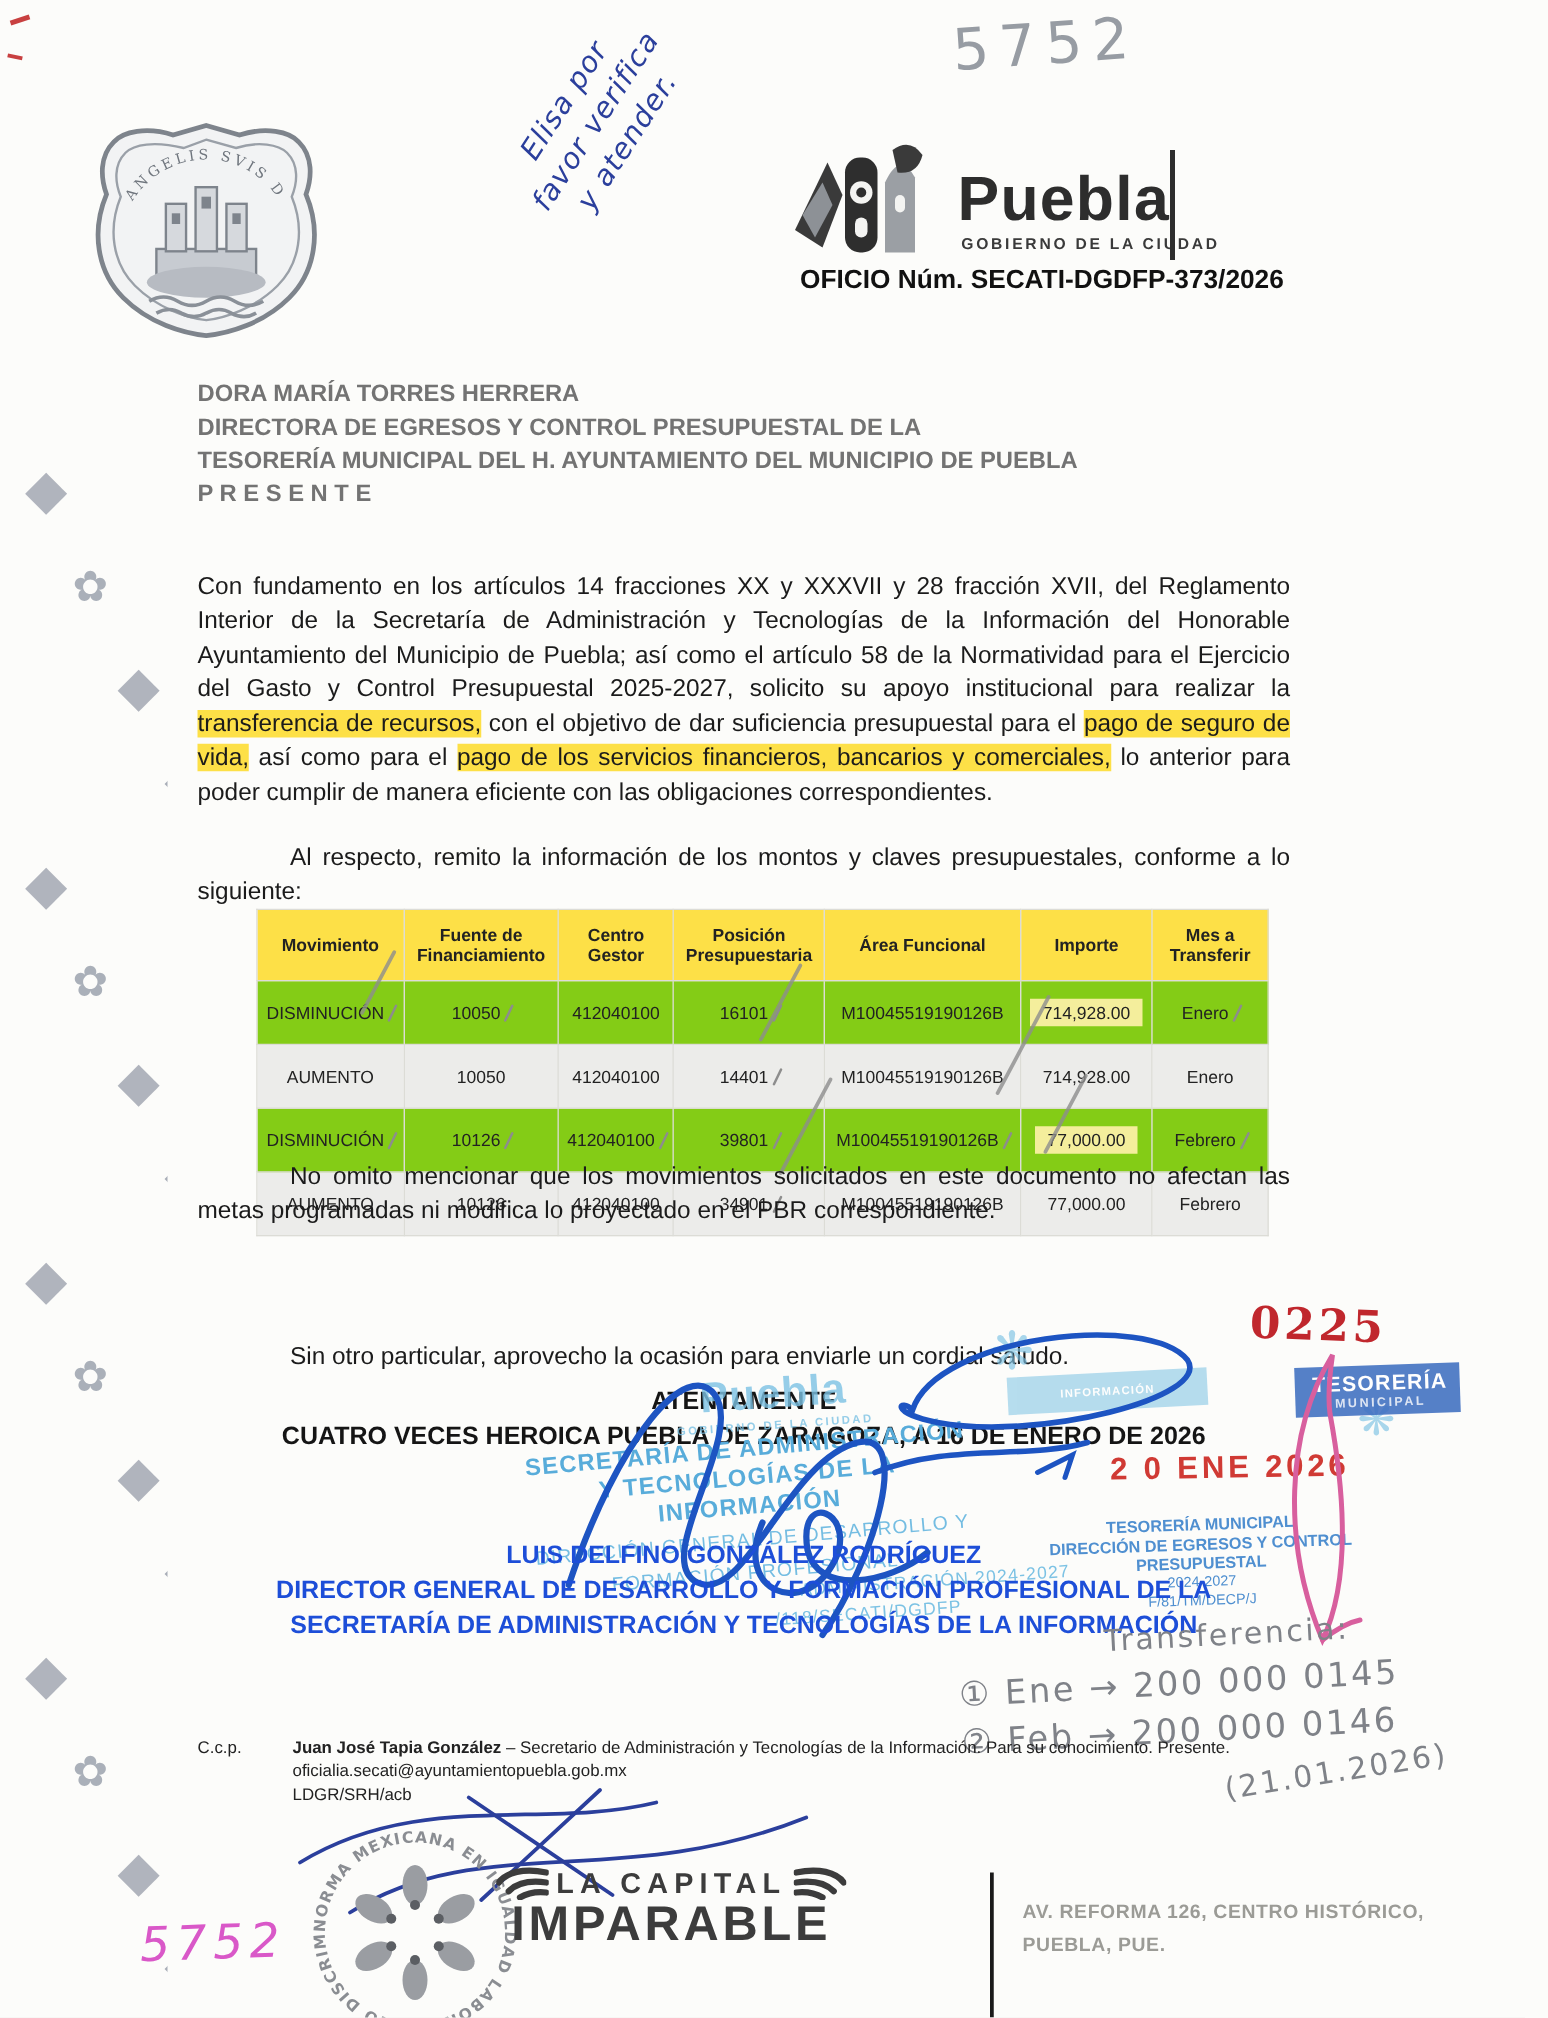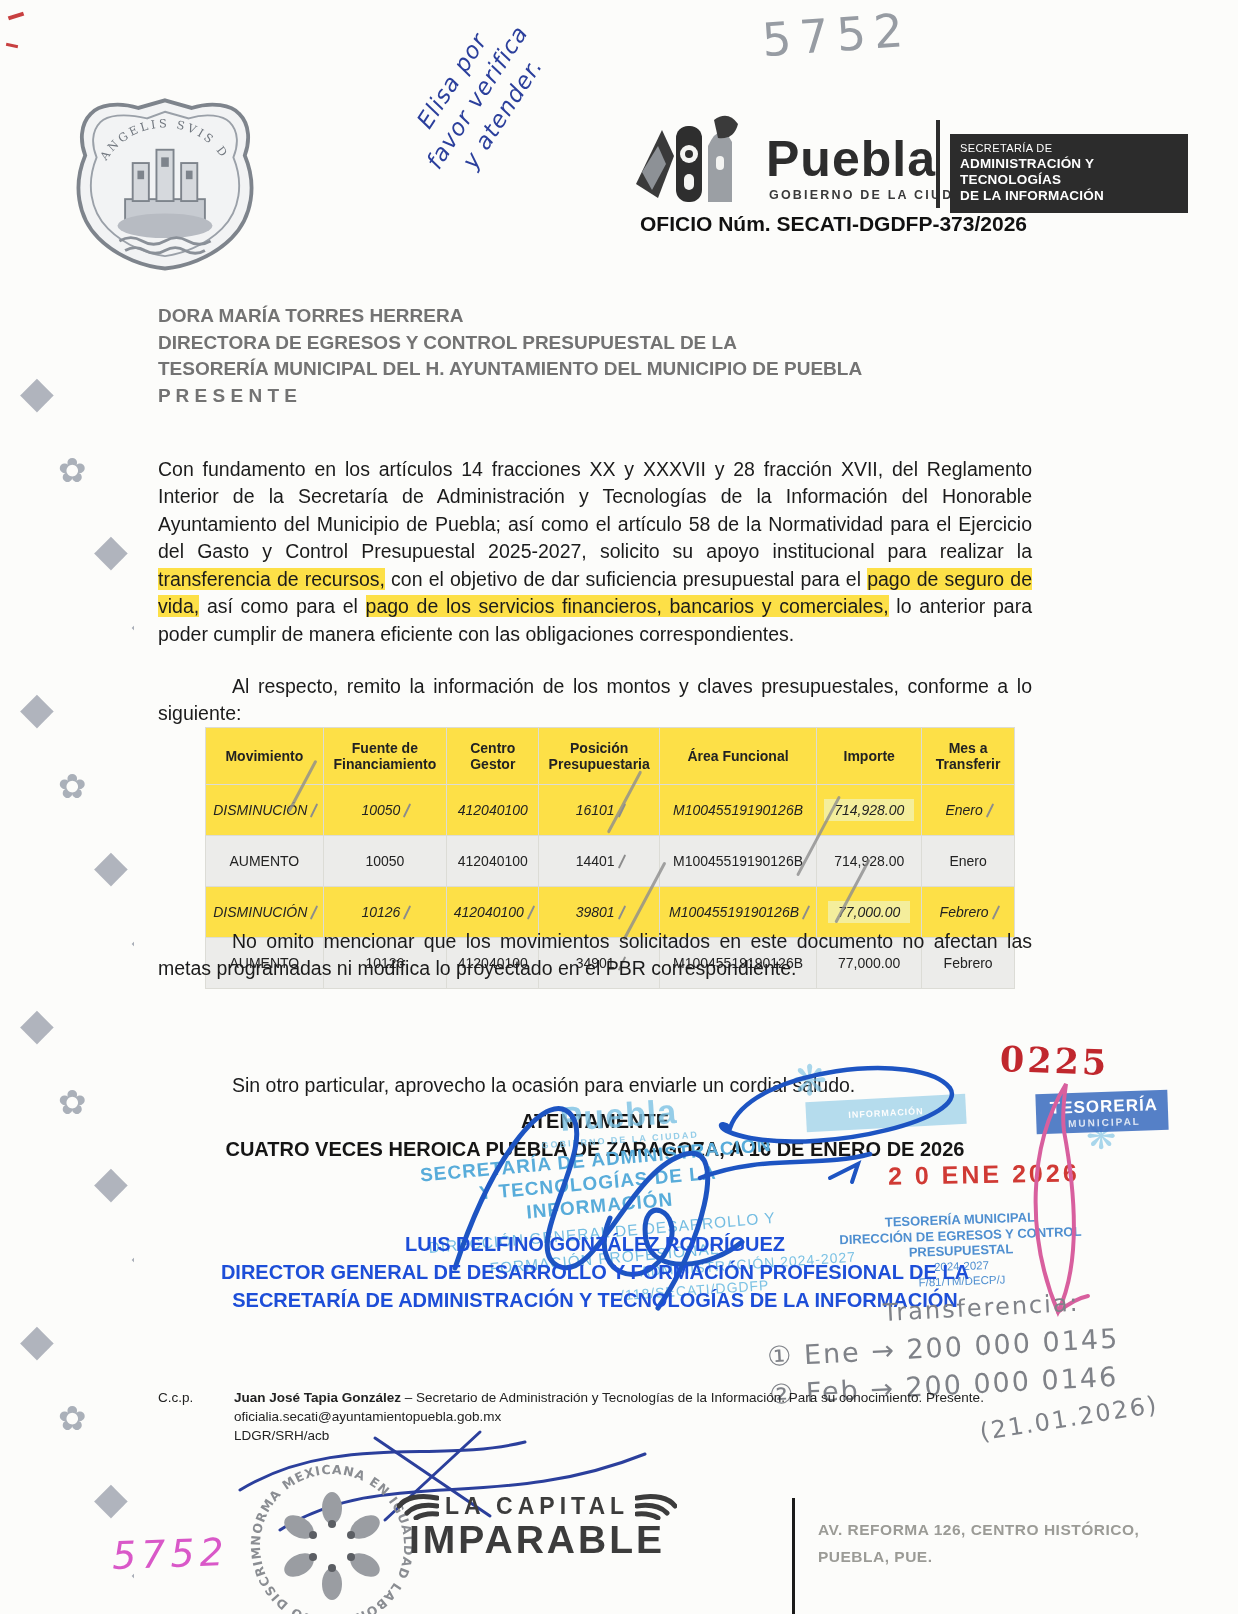--- a/index.html
+++ b/index.html
@@ -40,21 +40,21 @@
   .p3{top:908px;text-indent:74px;}
   .p4{top:1052px;text-indent:74px;}
   .hl{background:#fde047;box-decoration-break:clone;margin-top:40px;-webkit-box-decoration-break:clone;}
 
   
   .tblwrap{position:absolute;left:205px;top:727px;width:810px;}
   table{border-collapse:collapse;width:810px;font-size:14px;color:#222;}
   th,td{border:1px solid #dcdcd6;text-align:center;padding:6px 4px;}
   th{background:#fde047;font-weight:bold;line-height:16px;height:44px;}
   tr.even td{background:#ececea;margin-top:24px;}
-  tr.odd td{background:#fde047;font-style:italic;}
+  tr.odd td{background:#84cc16;}
   td{height:38px;}
   .hl-cell{background:#f4ee9c;display:inline-block;padding:3px 10px;}
   .tick{display:inline-block;width:2px;height:15px;background:#8d8d8d;transform:rotate(26deg);margin-left:6px;vertical-align:middle;border-radius:1px;}
   .longtick{position:absolute;width:3px;background:#8d8d8d;transform:rotate(28deg);border-radius:2px;opacity:.8;}
 
   
   .closing{position:absolute;left:158px;top:1110px;width:874px;text-align:center;font-weight:bold;color:#151515;}
   .closing .l1{font-size:20px;margin-bottom:5px;}
   .closing .l2{font-size:20px;}
   .nameblock{position:absolute;left:158px;top:1230px;width:874px;text-align:center;font-weight:bold;color:#1d4ed8;font-size:20px;line-height:28px;}
@@ -160,25 +160,20 @@
         <circle cx="61" cy="42" r="4" fill="#2e2e2e"></circle>
         <rect x="56" y="62" width="10" height="16" rx="5" fill="#f4f4f2"></rect>
         <path d="M80,90 L80,34 Q92,8 104,30 L104,90 Z" fill="#9b9fa4"></path>
         <path d="M86,8 q14,-10 24,4 q-4,16 -20,14 Z" fill="#3a3a3a"></path>
         <rect x="88" y="44" width="8" height="14" rx="4" fill="#f4f4f2"></rect>
       </svg>
     </div>
     <div class="brand-word">Puebla</div>
     <div class="brand-sub">GOBIERNO DE LA CIUDAD</div>
     <div class="brand-divider"></div>
-    <div class="badge">
-      <div class="b1">SECRETARÍA DE</div>
-      <div class="b2">ADMINISTRACIÓN Y TECNOLOGÍAS</div>
-      <div class="b3">DE LA INFORMACIÓN</div>
-    </div>
   </div>
   <div class="oficio">OFICIO Núm. SECATI-DGDFP-373/2026</div>
 
   <div class="recipient">
     <div>DORA MARÍA TORRES HERRERA</div>
     <div>DIRECTORA DE EGRESOS Y CONTROL PRESUPUESTAL DE LA</div>
     <div>TESORERÍA MUNICIPAL DEL H. AYUNTAMIENTO DEL MUNICIPIO DE PUEBLA</div>
     <div>P R E S E N T E</div>
   </div>
 

